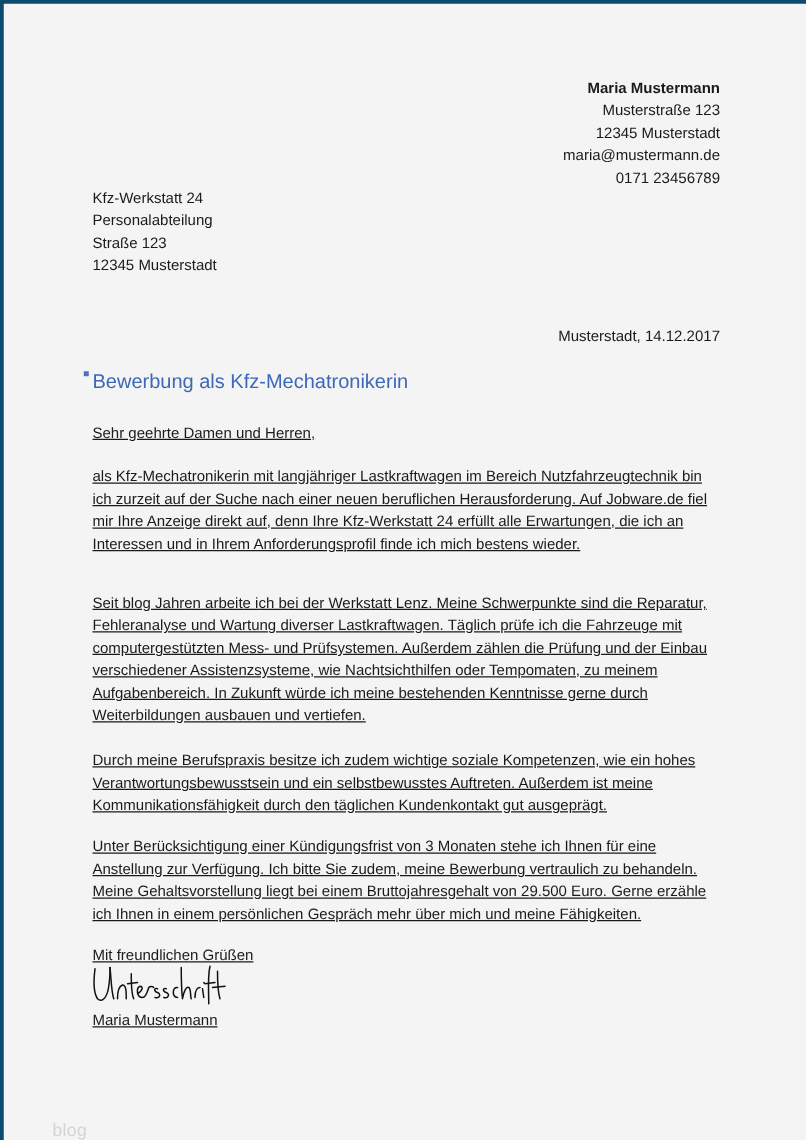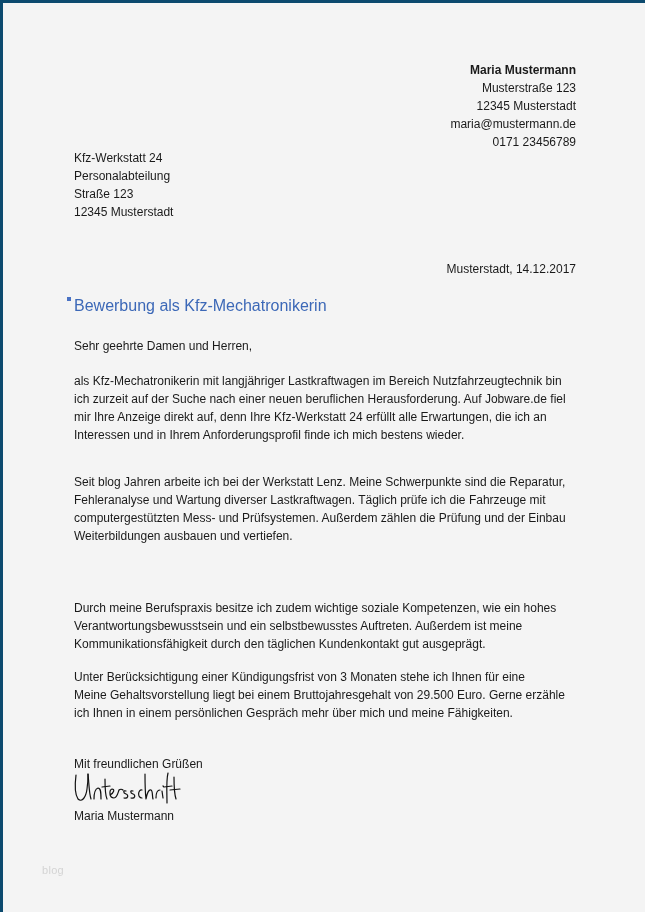--- a/index.html
+++ b/index.html
@@ -62,20 +62,21 @@
       top: 292px;
       font-size: 16px;
       line-height: 22px;
       color: #3c68b7;
       white-space: nowrap;
     }
     .body-block {
       position: absolute;
       left: 71px;
       width: 510px;
+      text-decoration: underline;
     }
     .body-block .line {
       display: block;
       font-size: 12px;
       line-height: 18px;
       white-space: nowrap;
     }
     .salutation { top: 334px; }
     .p1 { top: 369px; }
     .p2 { top: 470px; }
@@ -86,22 +87,22 @@
       position: absolute;
       left: 69px;
       top: 766px;
       width: 110px;
       height: 40px;
     }
     .signer { top: 804px; }
     .watermark {
       position: absolute;
       left: 39px;
-      top: 861px;
-      font-size: 11px;
+      top: 893px;
+      font-size: 14px;
       color: #d4d4d4;
       letter-spacing: 0.3px;
     }
   </style>
 </head>
 <body>
 
 <div class="page">
 
   <div class="sender txt">
@@ -132,31 +133,34 @@
     <span class="line">als Kfz-Mechatronikerin mit langjähriger Lastkraftwagen im Bereich Nutzfahrzeugtechnik bin</span>
     <span class="line">ich zurzeit auf der Suche nach einer neuen beruflichen Herausforderung. Auf Jobware.de fiel</span>
     <span class="line">mir Ihre Anzeige direkt auf, denn Ihre Kfz-Werkstatt 24 erfüllt alle Erwartungen, die ich an</span>
     <span class="line">Interessen und in Ihrem Anforderungsprofil finde ich mich bestens wieder.</span>
   </div>
 
   <div class="body-block p2">
     <span class="line">Seit blog Jahren arbeite ich bei der Werkstatt Lenz. Meine Schwerpunkte sind die Reparatur,</span>
     <span class="line">Fehleranalyse und Wartung diverser Lastkraftwagen. Täglich prüfe ich die Fahrzeuge mit</span>
     <span class="line">computergestützten Mess- und Prüfsystemen. Außerdem zählen die Prüfung und der Einbau</span>
+    <span class="line">verschiedener Assistenzsysteme, wie Nachtsichthilfen oder Tempomaten, zu meinem</span>
+    <span class="line">Aufgabenbereich. In Zukunft würde ich meine bestehenden Kenntnisse gerne durch</span>
     <span class="line">Weiterbildungen ausbauen und vertiefen.</span>
   </div>
 
   <div class="body-block p3">
     <span class="line">Durch meine Berufspraxis besitze ich zudem wichtige soziale Kompetenzen, wie ein hohes</span>
     <span class="line">Verantwortungsbewusstsein und ein selbstbewusstes Auftreten. Außerdem ist meine</span>
     <span class="line">Kommunikationsfähigkeit durch den täglichen Kundenkontakt gut ausgeprägt.</span>
   </div>
 
   <div class="body-block p4">
     <span class="line">Unter Berücksichtigung einer Kündigungsfrist von 3 Monaten stehe ich Ihnen für eine</span>
+    <span class="line">Anstellung zur Verfügung. Ich bitte Sie zudem, meine Bewerbung vertraulich zu behandeln.</span>
     <span class="line">Meine Gehaltsvorstellung liegt bei einem Bruttojahresgehalt von 29.500 Euro. Gerne erzähle</span>
     <span class="line">ich Ihnen in einem persönlichen Gespräch mehr über mich und meine Fähigkeiten.</span>
   </div>
 
   <div class="body-block closing">
     <span class="line">Mit freundlichen Grüßen</span>
   </div>
 
   <div class="signature" title="Unterschrift">
     <svg width="110" height="40" viewBox="0 0 110 40">

